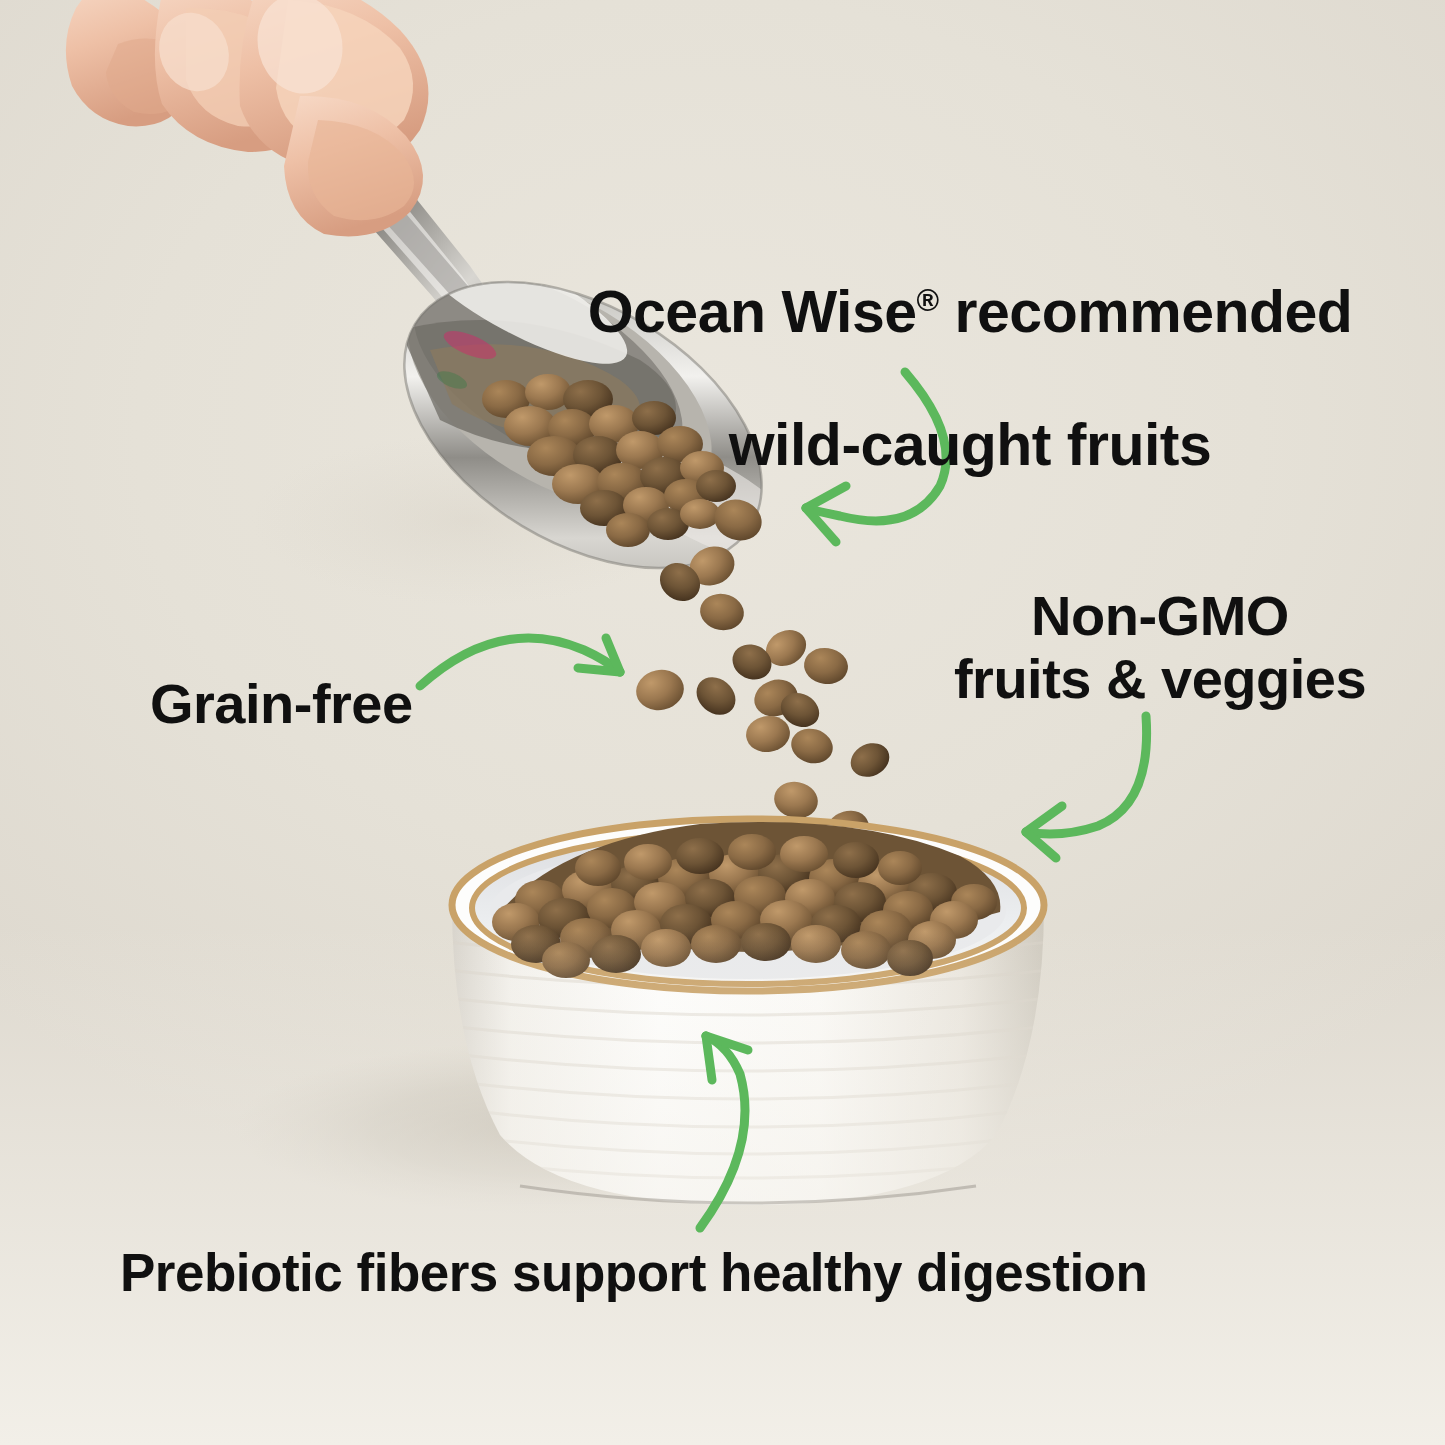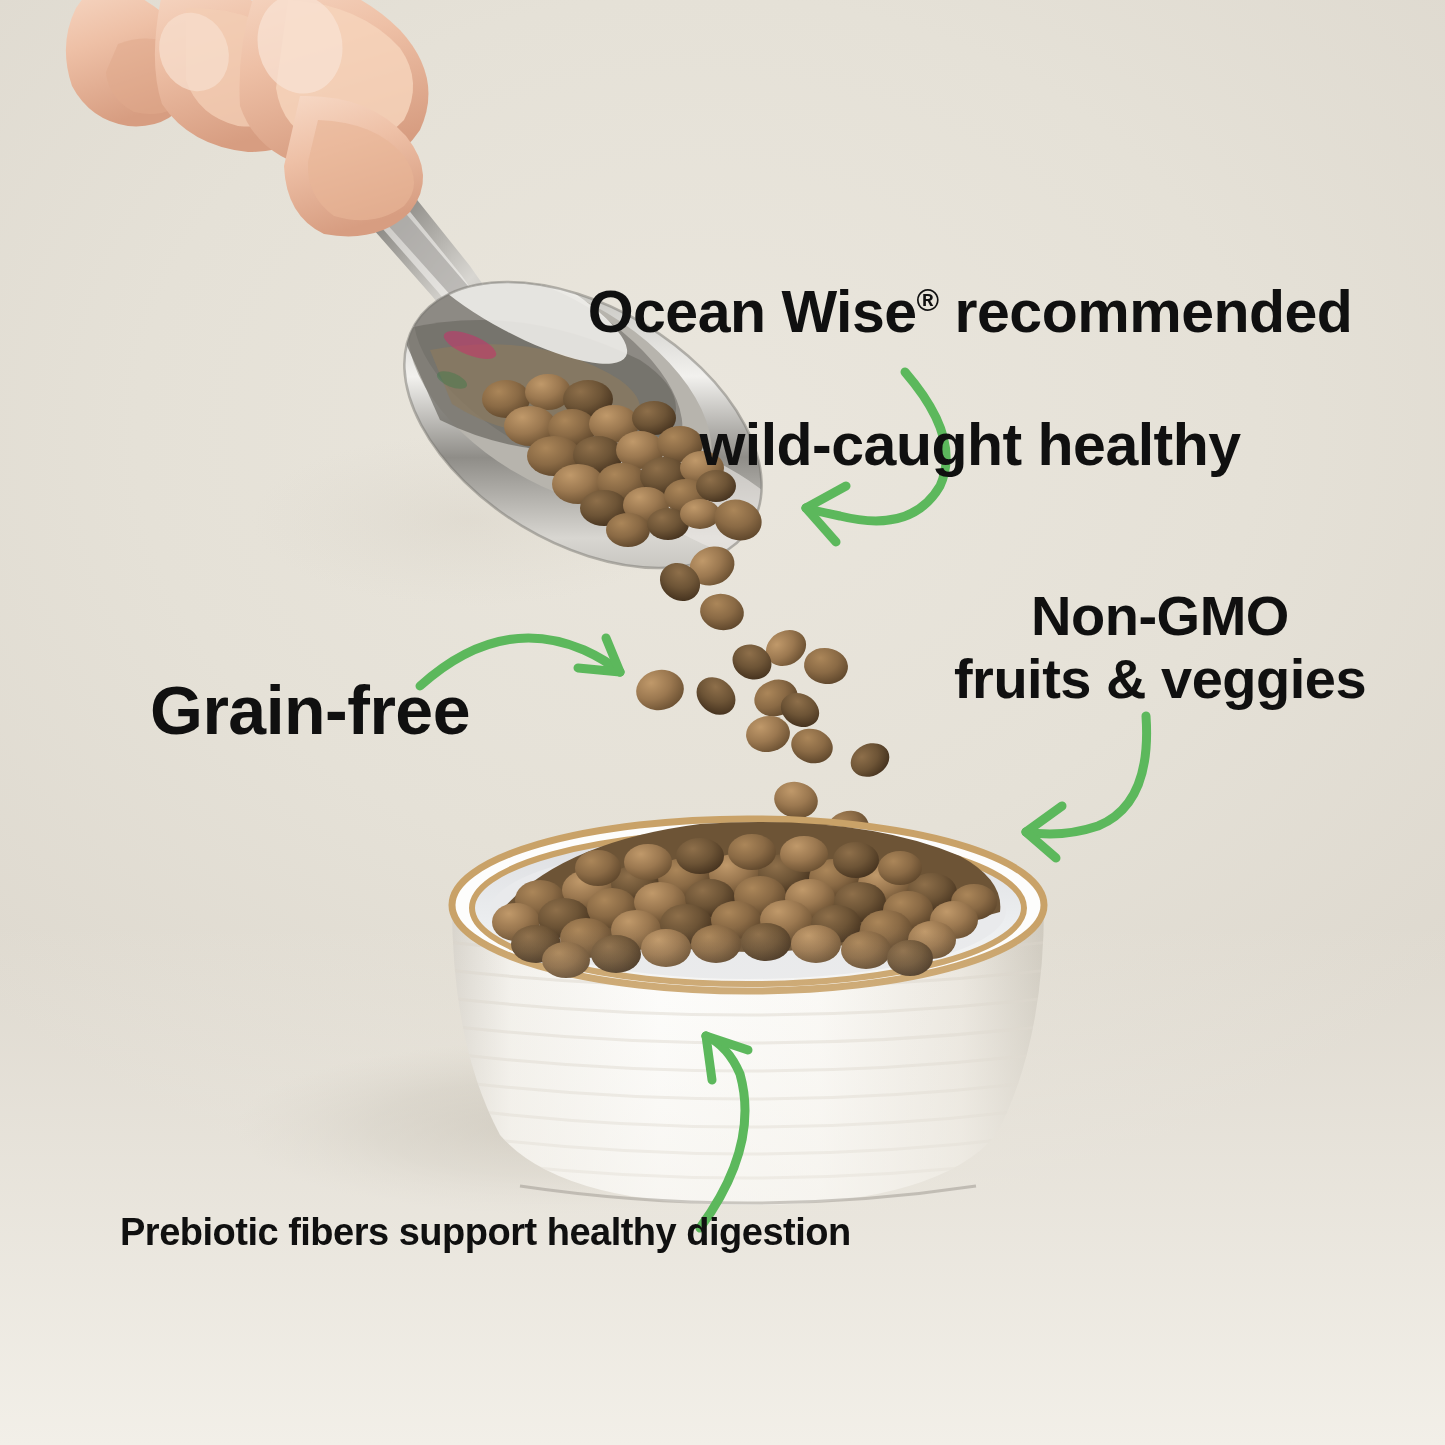--- a/index.html
+++ b/index.html
@@ -24,22 +24,22 @@
     position:absolute;
     color:#101010;
     font-weight:700;
     letter-spacing:-0.5px;
     line-height:1.13;
     text-align:center;
     white-space:pre-line;
   }
   #headline{ left:560px; top:212px; width:820px; font-size:59px; }
   #nongmo  { left:930px; top:584px; width:460px; font-size:56px; }
-  #grainfree{ left:150px; top:672px; width:330px; font-size:68px; text-align:left;}
-  #prebiotic{ left:120px; top:1211px; width:1200px; font-size:38px; text-align:left;}
+  #grainfree{ left:150px; top:672px; width:330px; font-size:56px; text-align:left;}
+  #prebiotic{ left:120px; top:1243px; width:1200px; font-size:53px; text-align:left;}
   #headline sup{font-size:.52em; vertical-align:super; font-weight:700;}
 
   svg.layer{position:absolute;left:0;top:0;width:1445px;height:1445px;overflow:visible;pointer-events:none;}
 </style>
 </head>
 <body>
 
 <div id="stage">
 
   <svg class="layer" viewBox="0 0 1445 1445">
@@ -294,21 +294,21 @@
       <g>
         <path d="M700 1228 Q760 1146 740 1074 Q728 1046 706 1036"></path>
         <path d="M706 1036 L712 1080"></path>
         <path d="M706 1036 L748 1050"></path>
       </g>
     </g>
   </svg>
 
   <div class="callout" id="headline">
     <span>Ocean Wise</span><sup>®</sup><span> recommended</span><br>
-    <span>wild-caught healthy</span>
+    <span>wild-caught fruits</span>
   </div>
 
   <div class="callout" id="nongmo">Non-GMO
 fruits &amp; veggies</div>
 
   <div class="callout" id="grainfree">Grain-free</div>
 
   <div class="callout" id="prebiotic">Prebiotic fibers support healthy digestion</div>
 
 </div>

